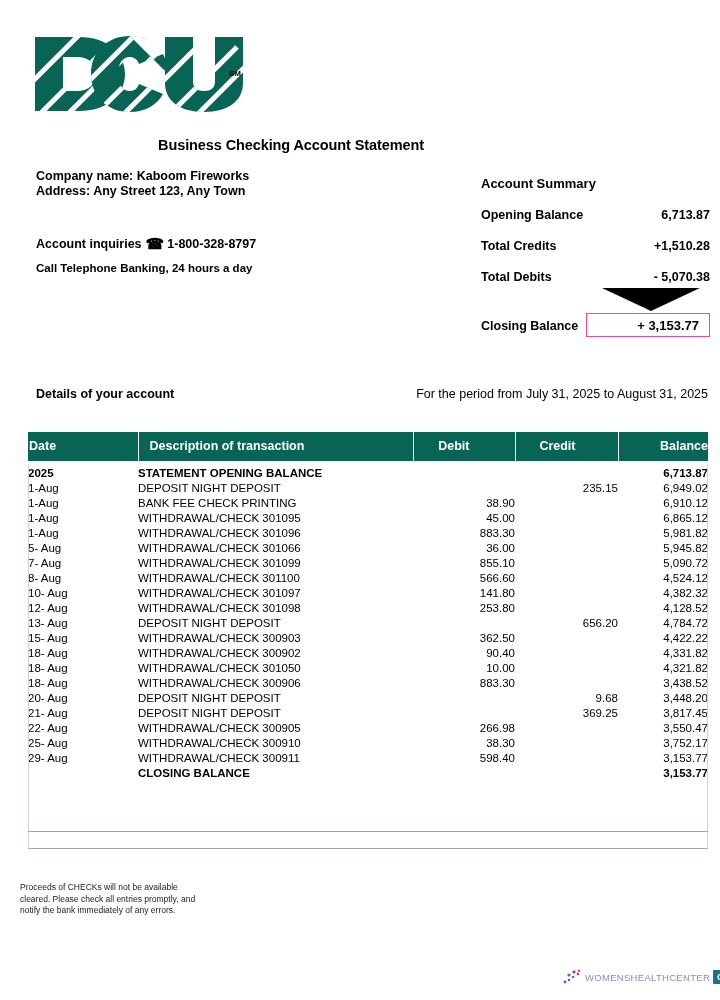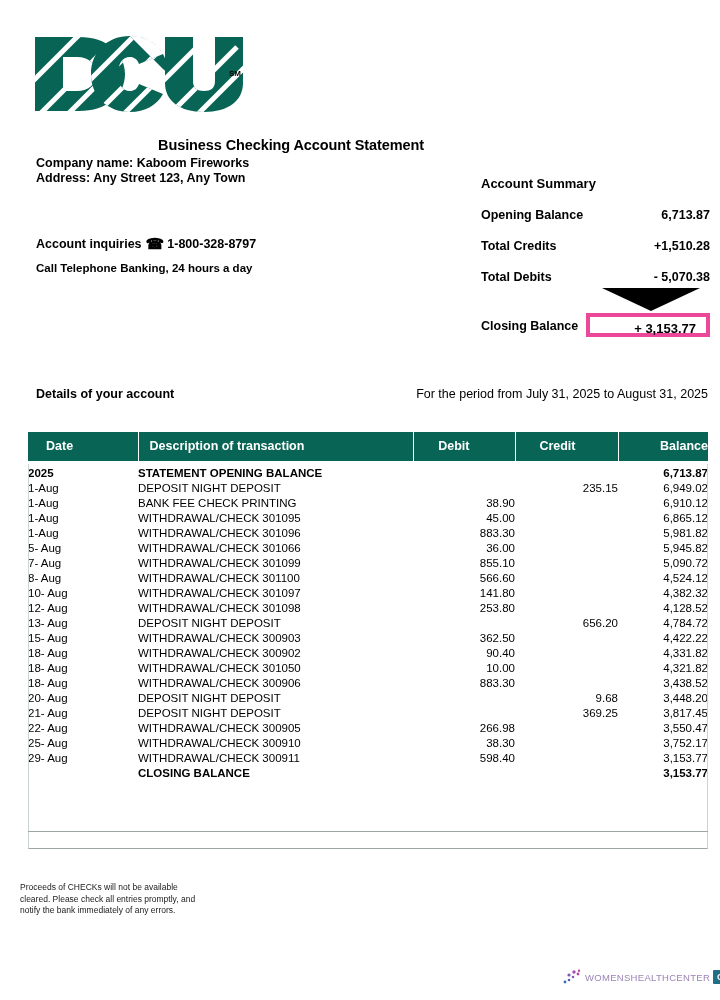--- a/index.html
+++ b/index.html
@@ -44,21 +44,21 @@
     text-align: center;
     font-size: 14.5px;
     font-weight: bold;
     letter-spacing: -0.1px;
   }
 
   
   .company-block {
     position: absolute;
     left: 36px;
-    top: 156px;
+    top: 169px;
     font-size: 12.5px;
     font-weight: bold;
     line-height: 15px;
   }
   .inquiries-line {
     position: absolute;
     left: 36px;
     top: 236px;
     font-size: 12.5px;
     font-weight: bold;
@@ -128,21 +128,21 @@
   }
   .closing-label {
     font-size: 12.5px;
     font-weight: bold;
     line-height: 26px;
     white-space: nowrap;
     padding-right: 8px;
   }
   .closing-box {
     flex: 1;
-    border: 4px solid #ec4899;
+    border: 1px solid #ec4899;
     height: 24px;
     line-height: 24px;
     text-align: right;
     padding-right: 10px;
     font-size: 13px;
     font-weight: bold;
     box-sizing: border-box;
   }
 
   
@@ -174,21 +174,21 @@
     background: #086455;
     color: #ffffff;
     font-size: 12.5px;
     font-weight: bold;
     text-align: left;
     padding: 7px 0 8px 0;
     border-right: 1px solid #ffffff;
     box-sizing: border-box;
   }
   .tbl th.last { border-right: none; }
-  .tbl th.c-date { padding-left: 18px; }
+  .tbl th.c-date { padding-left: 1px; }
   .tbl th.c-desc { padding-left: 11px; }
   .tbl th.c-debit { text-align: right; padding-right: 45px; }
   .tbl th.c-credit { text-align: right; padding-right: 42px; }
   .tbl th.c-bal { text-align: right; }
 
   .tbl td {
     font-size: 11.5px;
     padding: 1.5px 0;
     border: none;
     vertical-align: top;

